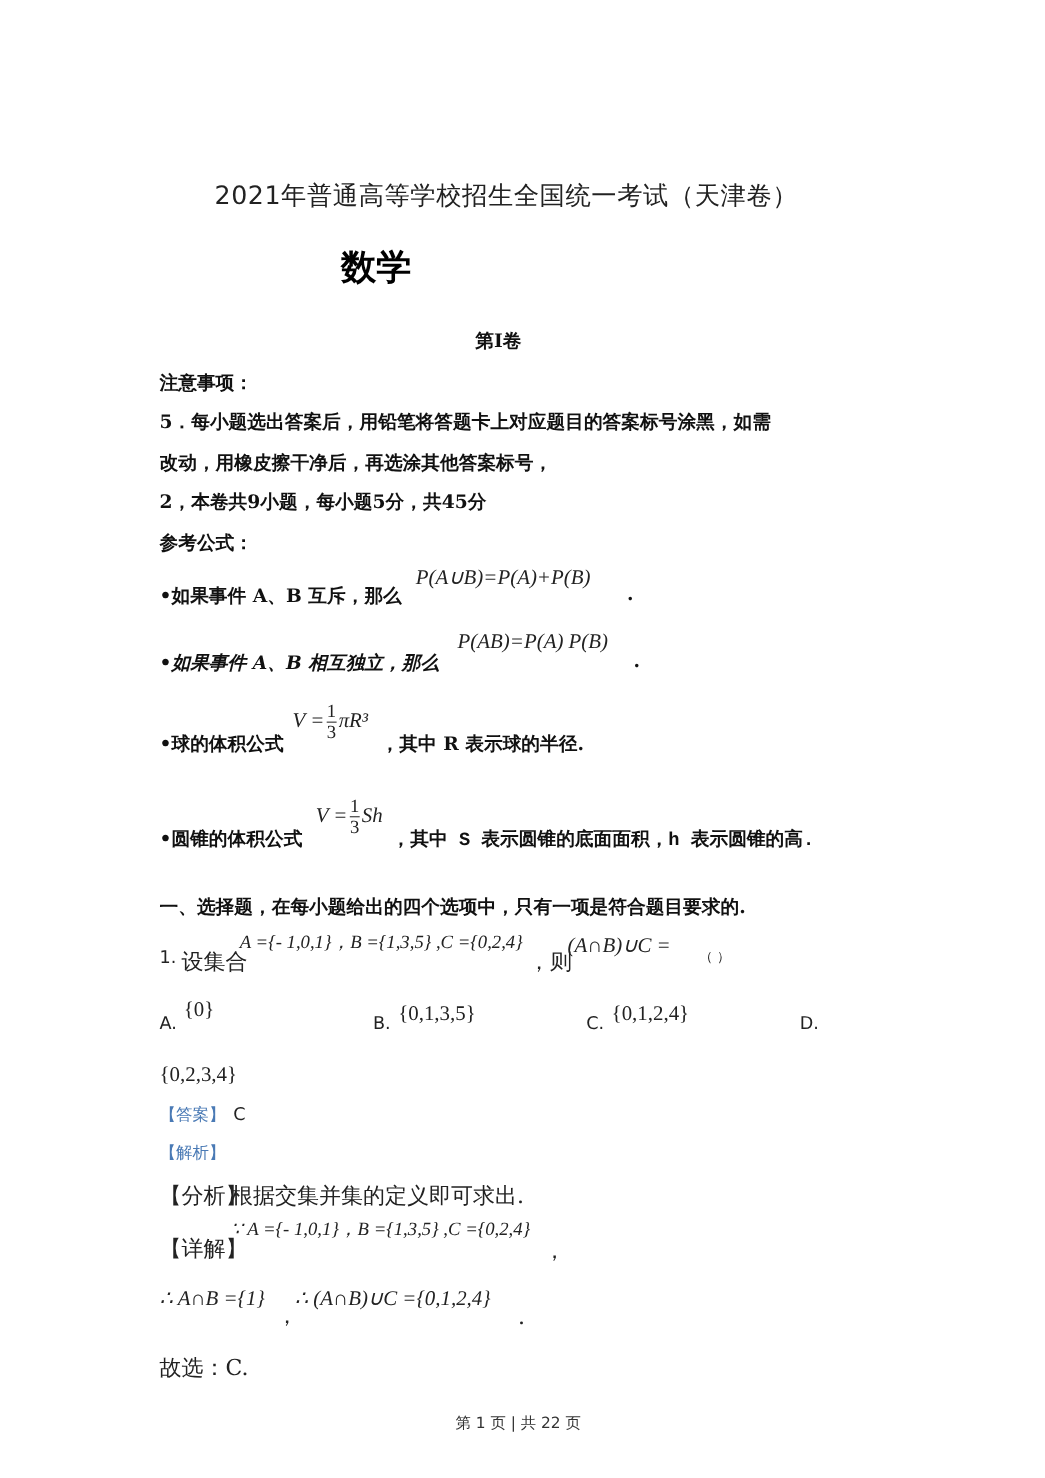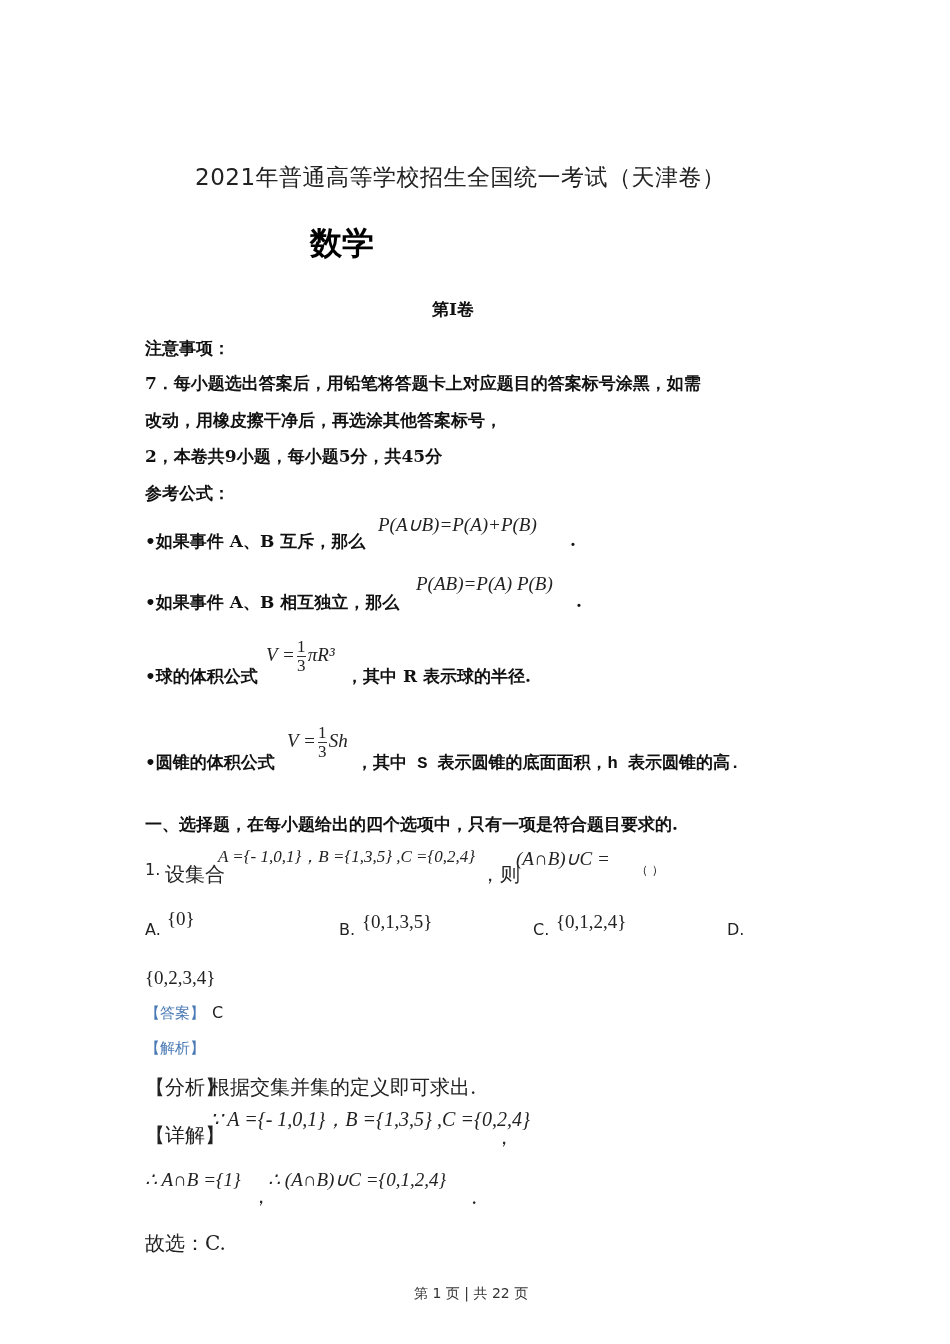--- a/index.html
+++ b/index.html
@@ -18,30 +18,30 @@
   .footer { left: 414px; top: 1245px; font-family: "DejaVu Sans", sans-serif; font-size: 14px; color: #333; }
 </style>
 </head>
 <body>
 
 <div class="abs title">2021年普通高等学校招生全国统一考试（天津卷）</div>
 <div class="abs subject">数学</div>
 <div class="abs vol">第I卷</div>
 
 <div class="abs bold" style="left:145px;top:297px;">注意事项：</div>
-<div class="abs bold" style="left:145px;top:332px;">7．每小题选出答案后，用铅笔将答题卡上对应题目的答案标号涂黑，如需</div>
+<div class="abs bold" style="left:145px;top:332px;">5．每小题选出答案后，用铅笔将答题卡上对应题目的答案标号涂黑，如需</div>
 <div class="abs bold" style="left:145px;top:369px;">改动，用橡皮擦干净后，再选涂其他答案标号，</div>
 <div class="abs bold" style="left:145px;top:405px;">2，本卷共9小题，每小题5分，共45分</div>
 <div class="abs bold" style="left:145px;top:442px;">参考公式：</div>
 
 <div class="abs bold" style="left:145px;top:490px;text-align:right;">•如果事件 A、B 互斥，那么</div>
 <div class="abs math" style="left:378px;top:473px;">P(A∪B)=P(A)+P(B)</div>
 <div class="abs bold" style="left:570px;top:490px;">.</div>
 
-<div class="abs bold" style="left:145px;top:551px;">•如果事件 A、B 相互独立，那么</div>
+<div class="abs bold" style="left:145px;top:551px;font-style:italic;">•如果事件 A、B 相互独立，那么</div>
 <div class="abs math" style="left:416px;top:533px;">P(AB)=P(A) P(B)</div>
 <div class="abs bold" style="left:576px;top:551px;">.</div>
 
 <div class="abs bold" style="left:145px;top:625px;">•球的体积公式</div>
 <div class="abs math" style="left:266px;top:598px;">
   <span>V =</span><span class="frac">
       <span>1</span>
       <span class="bar"></span>
       <span>3</span>
     </span><span>πR³</span>
@@ -76,21 +76,21 @@
 <div class="abs sans" style="left:727px;top:880px;">D.</div>
 <div class="abs math" style="left:145px;top:927px;font-style:normal;">{0,2,3,4}</div>
 
 <div class="abs blue" style="left:145px;top:964px;">【答案】</div>
 <div class="abs sans" style="left:212px;top:963px;">C</div>
 <div class="abs blue" style="left:145px;top:999px;">【解析】</div>
 <div class="abs serif-n" style="left:145px;top:1034px;">【分析】</div>
 <div class="abs serif-n" style="left:210px;top:1034px;">根据交集并集的定义即可求出.</div>
 
 <div class="abs serif-n" style="left:145px;top:1082px;">【详解】</div>
-<div class="abs math" style="left:210px;top:1066px;font-size:20px;">∵ A ={- 1,0,1}，B ={1,3,5} ,C ={0,2,4}</div>
+<div class="abs math" style="left:210px;top:1066px;font-size:17px;">∵ A ={- 1,0,1}，B ={1,3,5} ,C ={0,2,4}</div>
 <div class="abs serif-n" style="left:494px;top:1084px;">，</div>
 
 <div class="abs math" style="left:145px;top:1128px;">∴ A∩B ={1}</div>
 <div class="abs serif-n" style="left:251px;top:1143px;">，</div>
 <div class="abs math" style="left:268px;top:1128px;">∴ (A∩B)∪C ={0,1,2,4}</div>
 <div class="abs serif-n" style="left:471px;top:1145px;">.</div>
 
 <div class="abs serif-n" style="left:145px;top:1190px;">故选：C.</div>
 
 <div class="abs footer">第 1 页 | 共 22 页</div>

